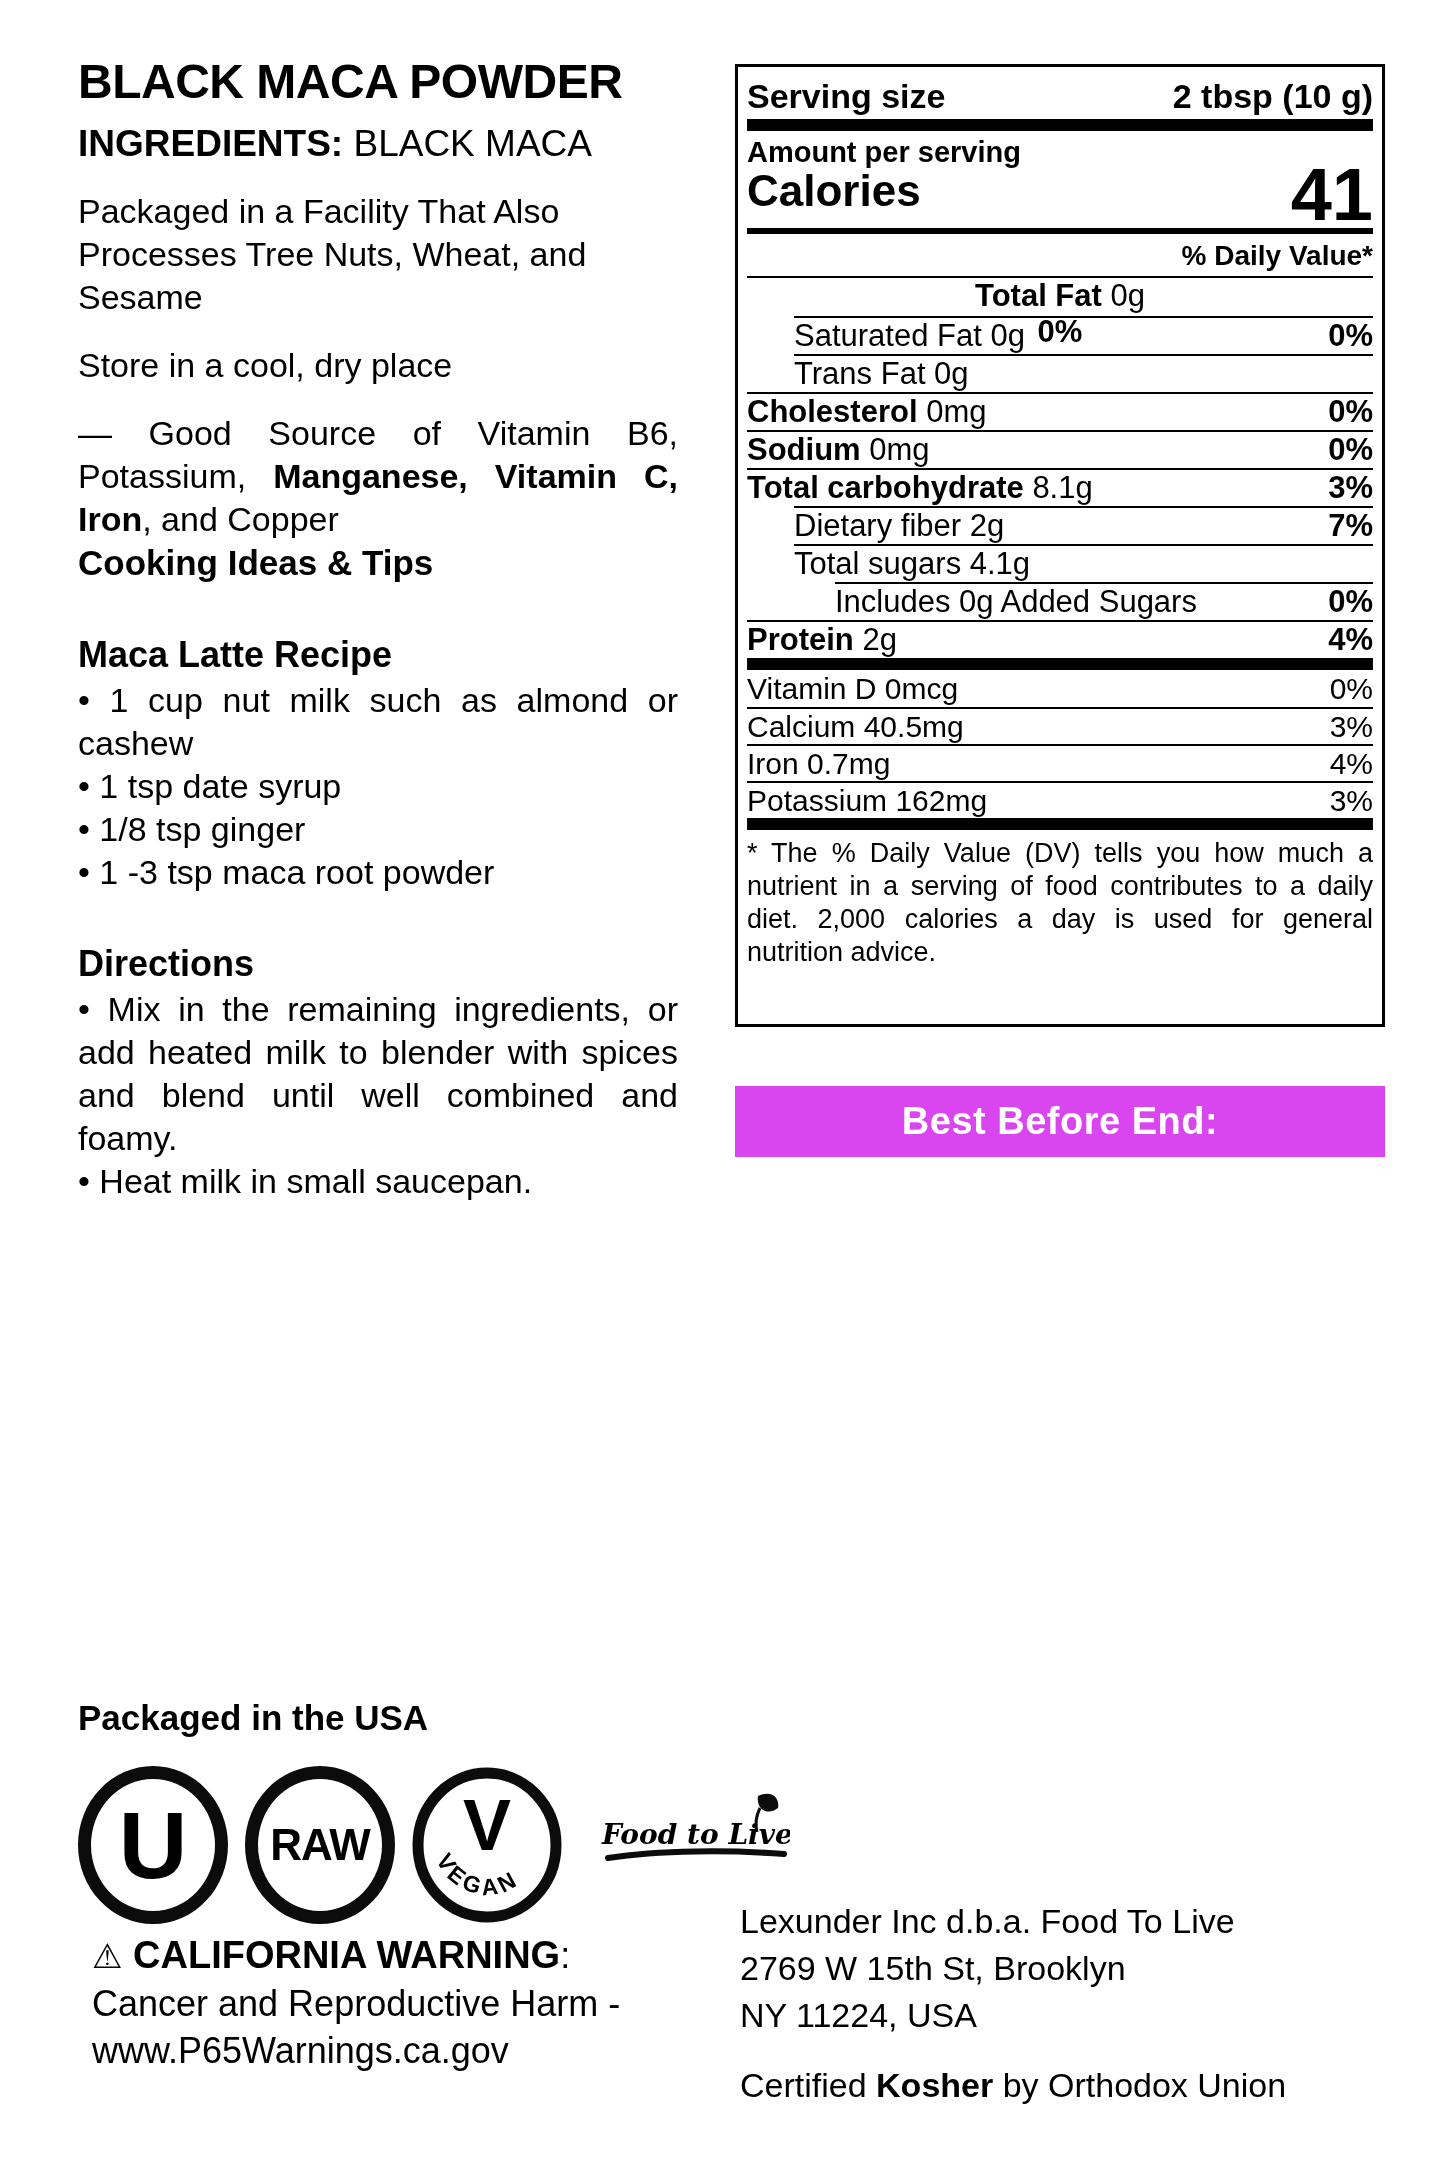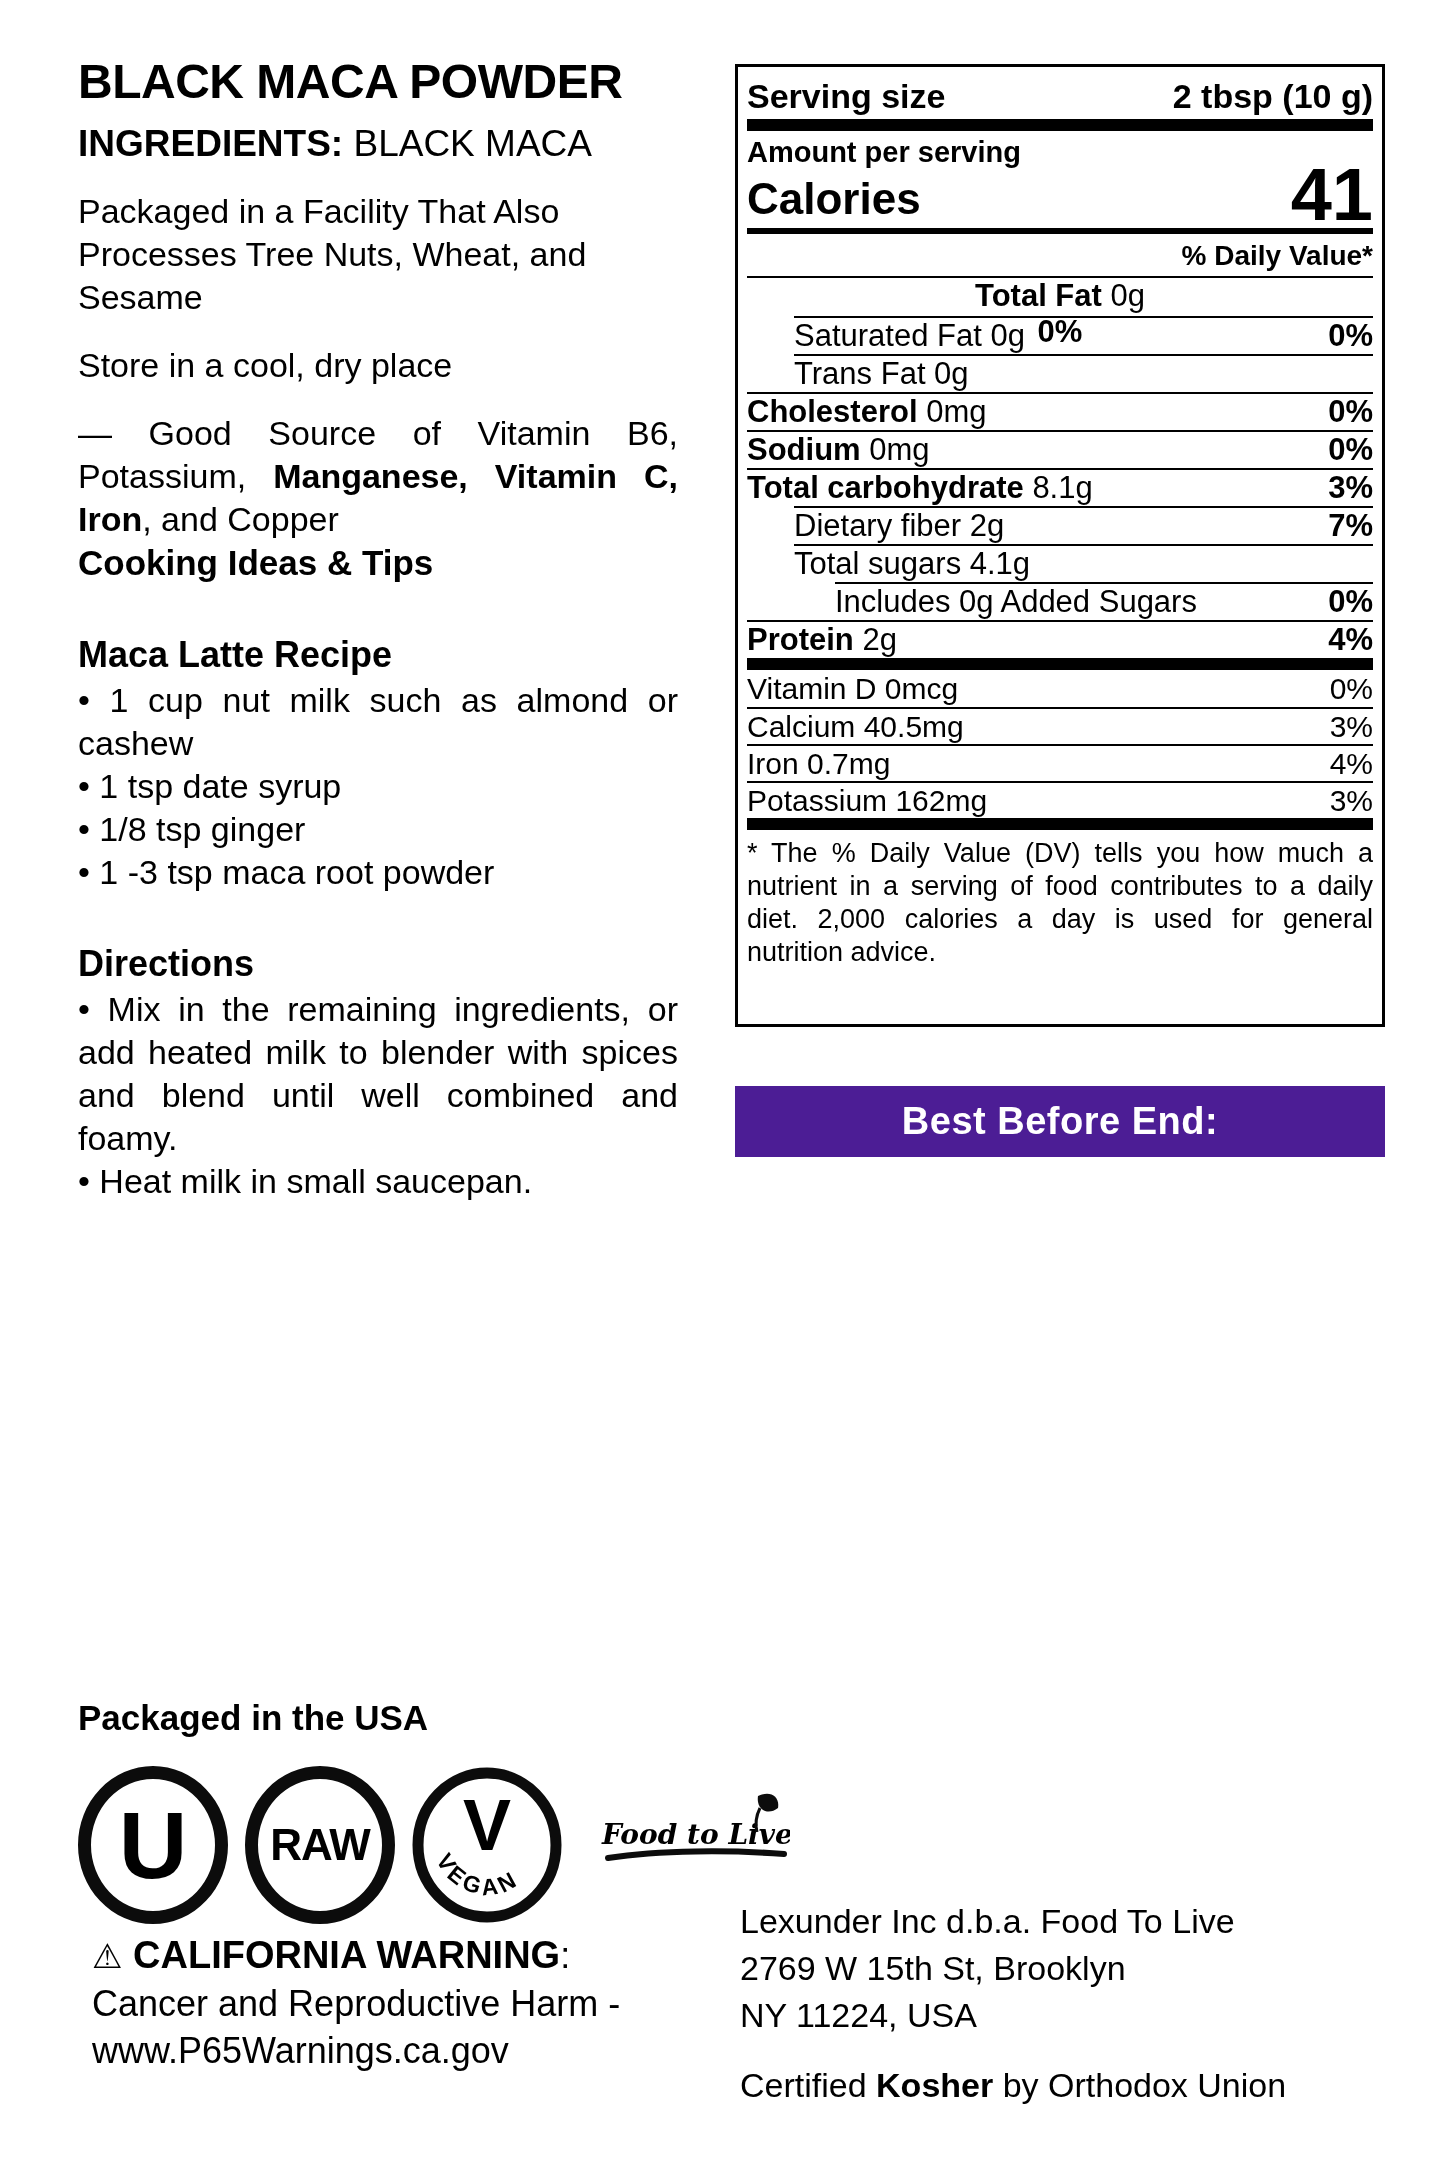--- a/index.html
+++ b/index.html
@@ -22,21 +22,21 @@
   
   .nfpanel{position:absolute;left:735px;top:64px;width:650px;height:963px;border:3px solid #000;
     box-sizing:border-box;padding:6px 9px 6px 9px;overflow:hidden;}
   .nftitle{font-size:57px;font-weight:bold;letter-spacing:-1px;line-height:58px;
     border-bottom:2px solid #000;padding-bottom:3px;-webkit-text-stroke:1.2px #000;}
   .servrow{display:flex;justify-content:space-between;align-items:center;height:46px;
     font-size:34px;font-weight:bold;}
   .bar12{height:12px;background:#000;}
   .bar6{height:6px;background:#000;margin-top:5px;}
   .amount{font-size:29px;font-weight:bold;margin-top:6px;line-height:30px;}
-  .calrow{display:flex;justify-content:space-between;align-items:flex-end;height:56px;}
+  .calrow{display:flex;justify-content:space-between;height:56px;}
   .callabel{font-size:44px;font-weight:bold;line-height:48px;}
   .calnum{font-size:74px;font-weight:bold;line-height:56px;}
   .dvh{text-align:right;font-size:28px;font-weight:bold;padding:6px 0 4px 0;border-bottom:2px solid #000;}
   .nrow{display:flex;justify-content:space-between;align-items:center;height:38px;font-size:31px;
     border-top:2px solid #000;box-sizing:border-box;}
   .nrow.first{border-top:none;flex-direction:column;}
   .ind1{margin-left:47px;}
   .ind2{margin-left:88px;}
   .bld{font-weight:bold;}
   .nrow .ndv{font-weight:bold;}
@@ -162,21 +162,21 @@
       </div>
       <div class="vrow">
         <span>Potassium 162mg</span>
         <span>3%</span>
       </div>
     </div>
   <div class="bar12"></div>
   <div class="fnote">* The % Daily Value (DV) tells you how much a nutrient in a serving of food contributes to a daily diet. 2,000 calories a day is used for general nutrition advice.</div>
 </div>
 
-<div class="bbe" style="background: #4c1d95;">
+<div class="bbe" style="background: #d946ef;">
   <span>Best Before End:</span>
 </div>
 
 <div class="packaged">Packaged in the USA</div>
 
 <div class="badges">
   <div class="cbadge ou">
     <span>U</span>
   </div>
   <div class="cbadge raw">

